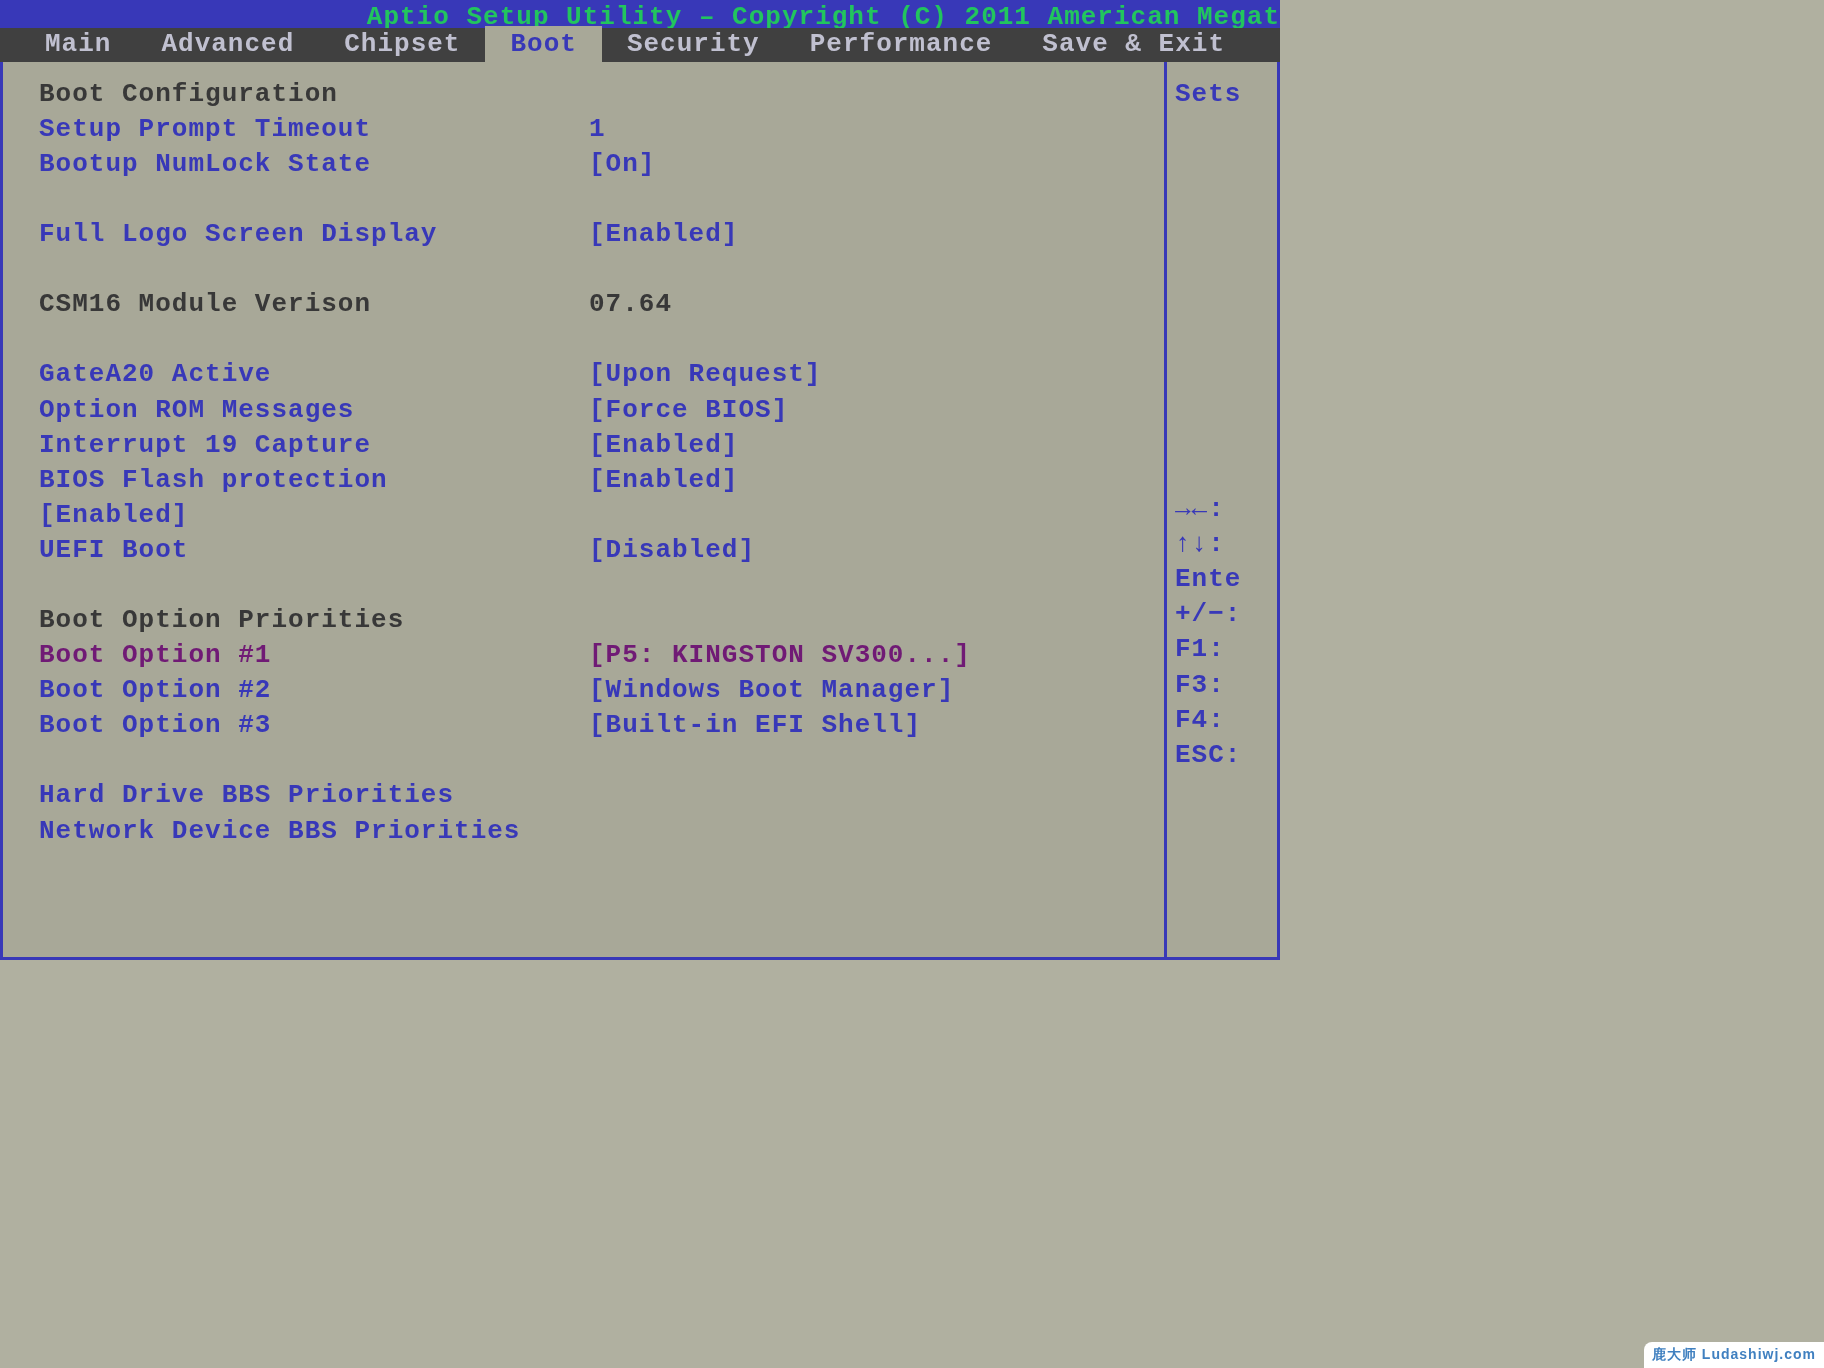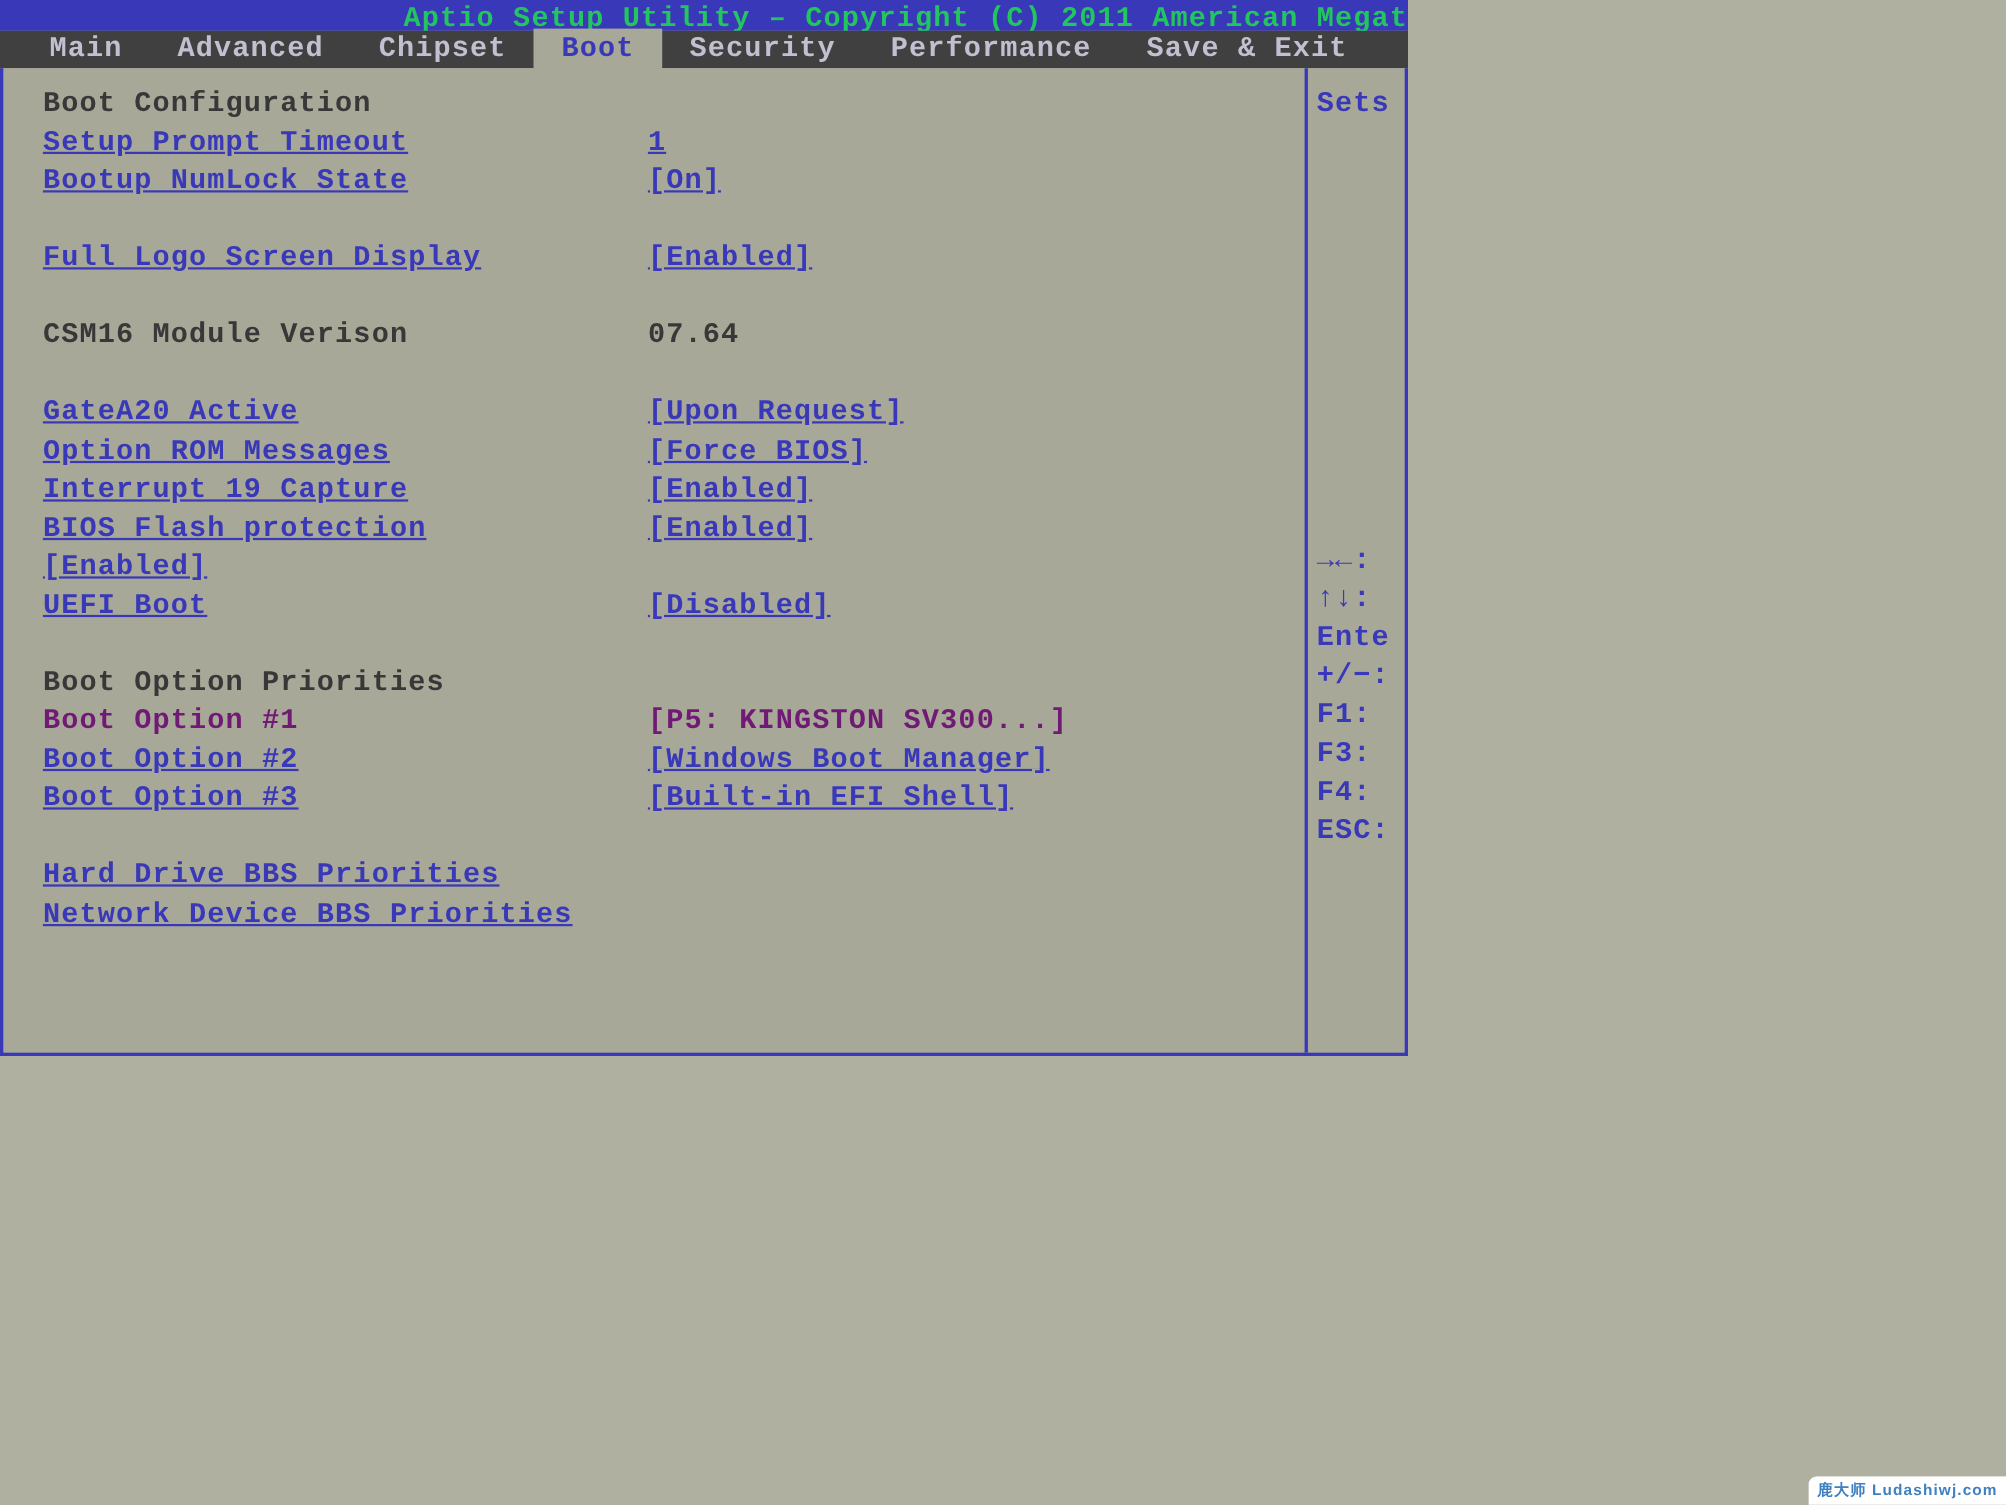--- a/index.html
+++ b/index.html
@@ -45,38 +45,38 @@
     border-top: none;
     background: #a8a898;
   }
   .content {
     flex: 1;
     padding: 15px 36px;
     border-right: 3px solid #3838b8;
     line-height: 1.35;
   }
   .sidebar {
-    width: 88px;
+    width: 110px;
     padding: 15px 8px;
     color: #3838b8;
     line-height: 1.35;
     overflow: hidden;
     white-space: nowrap;
     border-radius: 12px;
   }
   .row {
     display: flex;
   }
   .label {
     flex: 0 0 550px;
   }
   .value {
     flex: 1;
   }
-  .editable { color: #3838b8; text-decoration: underline; }
+  .editable { color: #3838b8; }
   .static { color: #383838; }
   .selected { color: #701a75; }
   .spacer { height: 35px; }
   .k { color: #3838b8; }
   .watermark {
     position: fixed;
     bottom: 0;
     right: 0;
     background: #fff;
     color: #4080c0;

